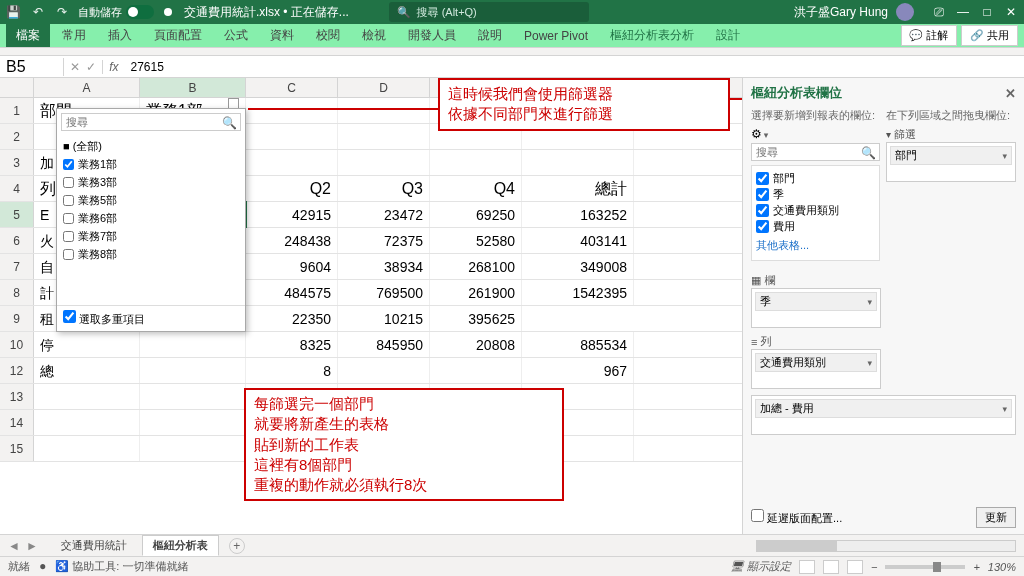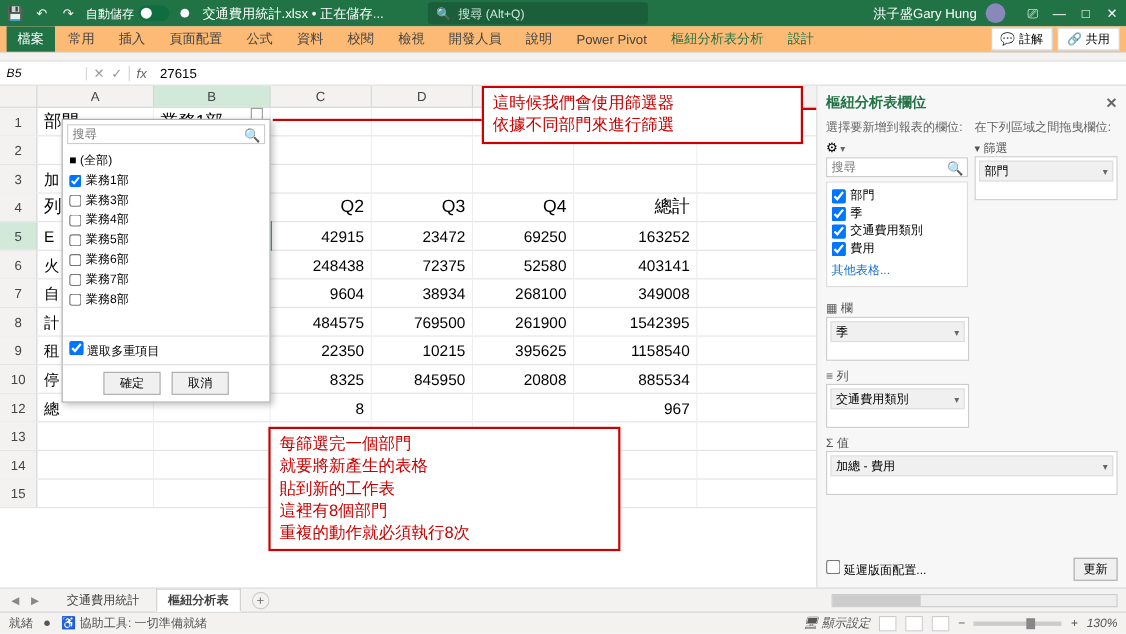--- a/index.html
+++ b/index.html
@@ -13,33 +13,33 @@
 .toggle { width: 28px; height: 14px; background: #0f6e3f; border-radius: 7px; position: relative; }
 .toggle::after { content:""; position:absolute; left:2px; top:2px; width:10px; height:10px; background:#fff; border-radius:50%; }
 .filename { margin-left: 12px; font-size: 12px; }
 .searchbar { margin-left: 40px; background: #1a5e3a; height: 20px; border-radius: 3px; padding: 0 8px; display:flex; align-items:center; gap:6px; color:#cfe8dc; font-size:11px; flex:0 0 200px;}
 .user-area { margin-left:auto; display:flex; align-items:center; gap:8px;}
 .avatar { width:18px; height:18px; border-radius:50%; background:#88b;}
 .win-btns { display:flex; gap:10px; margin-left:10px;}
 .win-btn { width:14px; height:14px; display:flex; align-items:center; justify-content:center;}
 
 
-.ribbon-tabs { height: 24px; background: #fdba74; display:flex; align-items:center; border-bottom:1px solid #d4d4d4; padding:0 6px; gap:2px;}
+.ribbon-tabs { height: 24px; background: #86efac; display:flex; align-items:center; border-bottom:1px solid #d4d4d4; padding:0 6px; gap:2px;}
 .ribbon-tab { padding: 3px 10px; font-size:12px; color:#444; cursor:pointer;}
 .ribbon-tab.file { background:#217346; color:#fff;}
 .ribbon-tab.context { color:#217346;}
 .ribbon-right { margin-left:auto; display:flex; gap:4px;}
 .rbtn { border:1px solid #ccc; padding:2px 8px; font-size:11px; display:flex; align-items:center; gap:3px; background:#fff;}
 
 
 .ribbon-content { height:8px; background:#f3f2f1; border-bottom:1px solid #d4d4d4;}
 
 
 .formula-bar { height:22px; background:#fff; border-bottom:1px solid #d4d4d4; display:flex; align-items:center;}
-.namebox { width:79px; padding:0 6px; border-right:1px solid #d4d4d4; font-size:11px;font-style:italic;}
+.namebox { width:64px; padding:0 6px; border-right:1px solid #d4d4d4; font-size:16px;}
 .fx-btns { display:flex; gap:6px; padding:0 6px; color:#999; border-right:1px solid #d4d4d4;}
 .fx-label { padding:0 6px; font-style:italic; color:#666;}
 .formula-input { flex:1; padding:0 6px; font-size:12px;}
 
 
 .main { display:flex; height: calc(100% - 24px - 24px - 8px - 22px - 22px - 20px);}
 .grid-wrap { flex:1; position:relative; background:#fff; overflow:hidden;}
 .task-pane { width:282px; background:#f7f7f7; border-left:1px solid #d4d4d4; display:flex; flex-direction:column; padding:6px 8px 0; gap:4px;}
 
 
@@ -261,21 +261,20 @@
           <div class="cell colE" style="width: 92px;">261900</div>
           <div class="cell colF" style="width: 112px;">1542395</div>
         </div>
         <div class="row row9">
           <div class="row-h">9</div>
           <div class="cell colA left" style="width: 106px;">租</div>
           <div class="cell colB" style="width: 106px;"></div>
           <div class="cell colC" style="width: 92px;">22350</div>
           <div class="cell colD" style="width: 92px;">10215</div>
           <div class="cell colE" style="width: 92px;">395625</div>
-          <div class="cell colF" style="width: 112px;">1158540</div>
         </div>
         <div class="row row10">
           <div class="row-h">10</div>
           <div class="cell colA left" style="width: 106px;">停</div>
           <div class="cell colB" style="width: 106px;"></div>
           <div class="cell colC" style="width: 92px;">8325</div>
           <div class="cell colD" style="width: 92px;">845950</div>
           <div class="cell colE" style="width: 92px;">20808</div>
           <div class="cell colF" style="width: 112px;">885534</div>
         </div>
@@ -319,32 +318,27 @@
 
     <div class="filter-dd">
       <div class="search">
         <input placeholder="搜尋" style="">
         <span class="mag">🔍</span>
       </div>
       <div class="filter-list" id="filter-list">
           <label>■ (全部)</label>
           <label><input type="checkbox" checked="" style=""> 業務1部</label>
           <label><input type="checkbox" style=""> 業務3部</label>
-          <label><input type="checkbox" style=""> 業務4部</label>
           <label><input type="checkbox" style=""> 業務5部</label>
           <label><input type="checkbox" style=""> 業務6部</label>
           <label><input type="checkbox" style=""> 業務7部</label>
           <label><input type="checkbox" style=""> 業務8部</label>
         </div>
       <div class="filter-multi">
         <label><input type="checkbox" checked="" style=""> <span>選取多重項目</span></label>
-      </div>
-      <div class="filter-btns">
-        <button>確定</button>
-        <button>取消</button>
       </div>
     </div>
 
     <div class="anno top" id="anno-top">這時候我們會使用篩選器<br>依據不同部門來進行篩選</div>
     <div class="anno mid" id="anno-mid">每篩選完一個部門<br>就要將新產生的表格<br>貼到新的工作表<br>這裡有8個部門<br>重複的動作就必須執行8次</div>
 
     <div class="arrow-line" style="left:248px; top:30px; width:190px; height:2px;"></div>
     <div class="arrow-line" style="left:708px; top:20px; width:180px; height:2px;"></div>
   </div>
 
@@ -400,23 +394,20 @@
       <div class="area">
         <div class="lbl">≡ <span>列</span></div>
         <div class="box">
             <div class="chip">
               <span>交通費用類別</span>
               <span class="dd-arrow">▾</span>
             </div>
           </div>
       </div>
       <div class="area" style="width:268px;">
-        <div class="lbl">
-            <span>Σ 值</span>
-          </div>
         <div class="box">
             <div class="chip">
               <span>加總 - 費用</span>
               <span class="dd-arrow">▾</span>
             </div>
           </div>
       </div>
     </div>
     <div class="pane-footer">
       <label><input type="checkbox" style=""> <span>延遲版面配置...</span></label>

